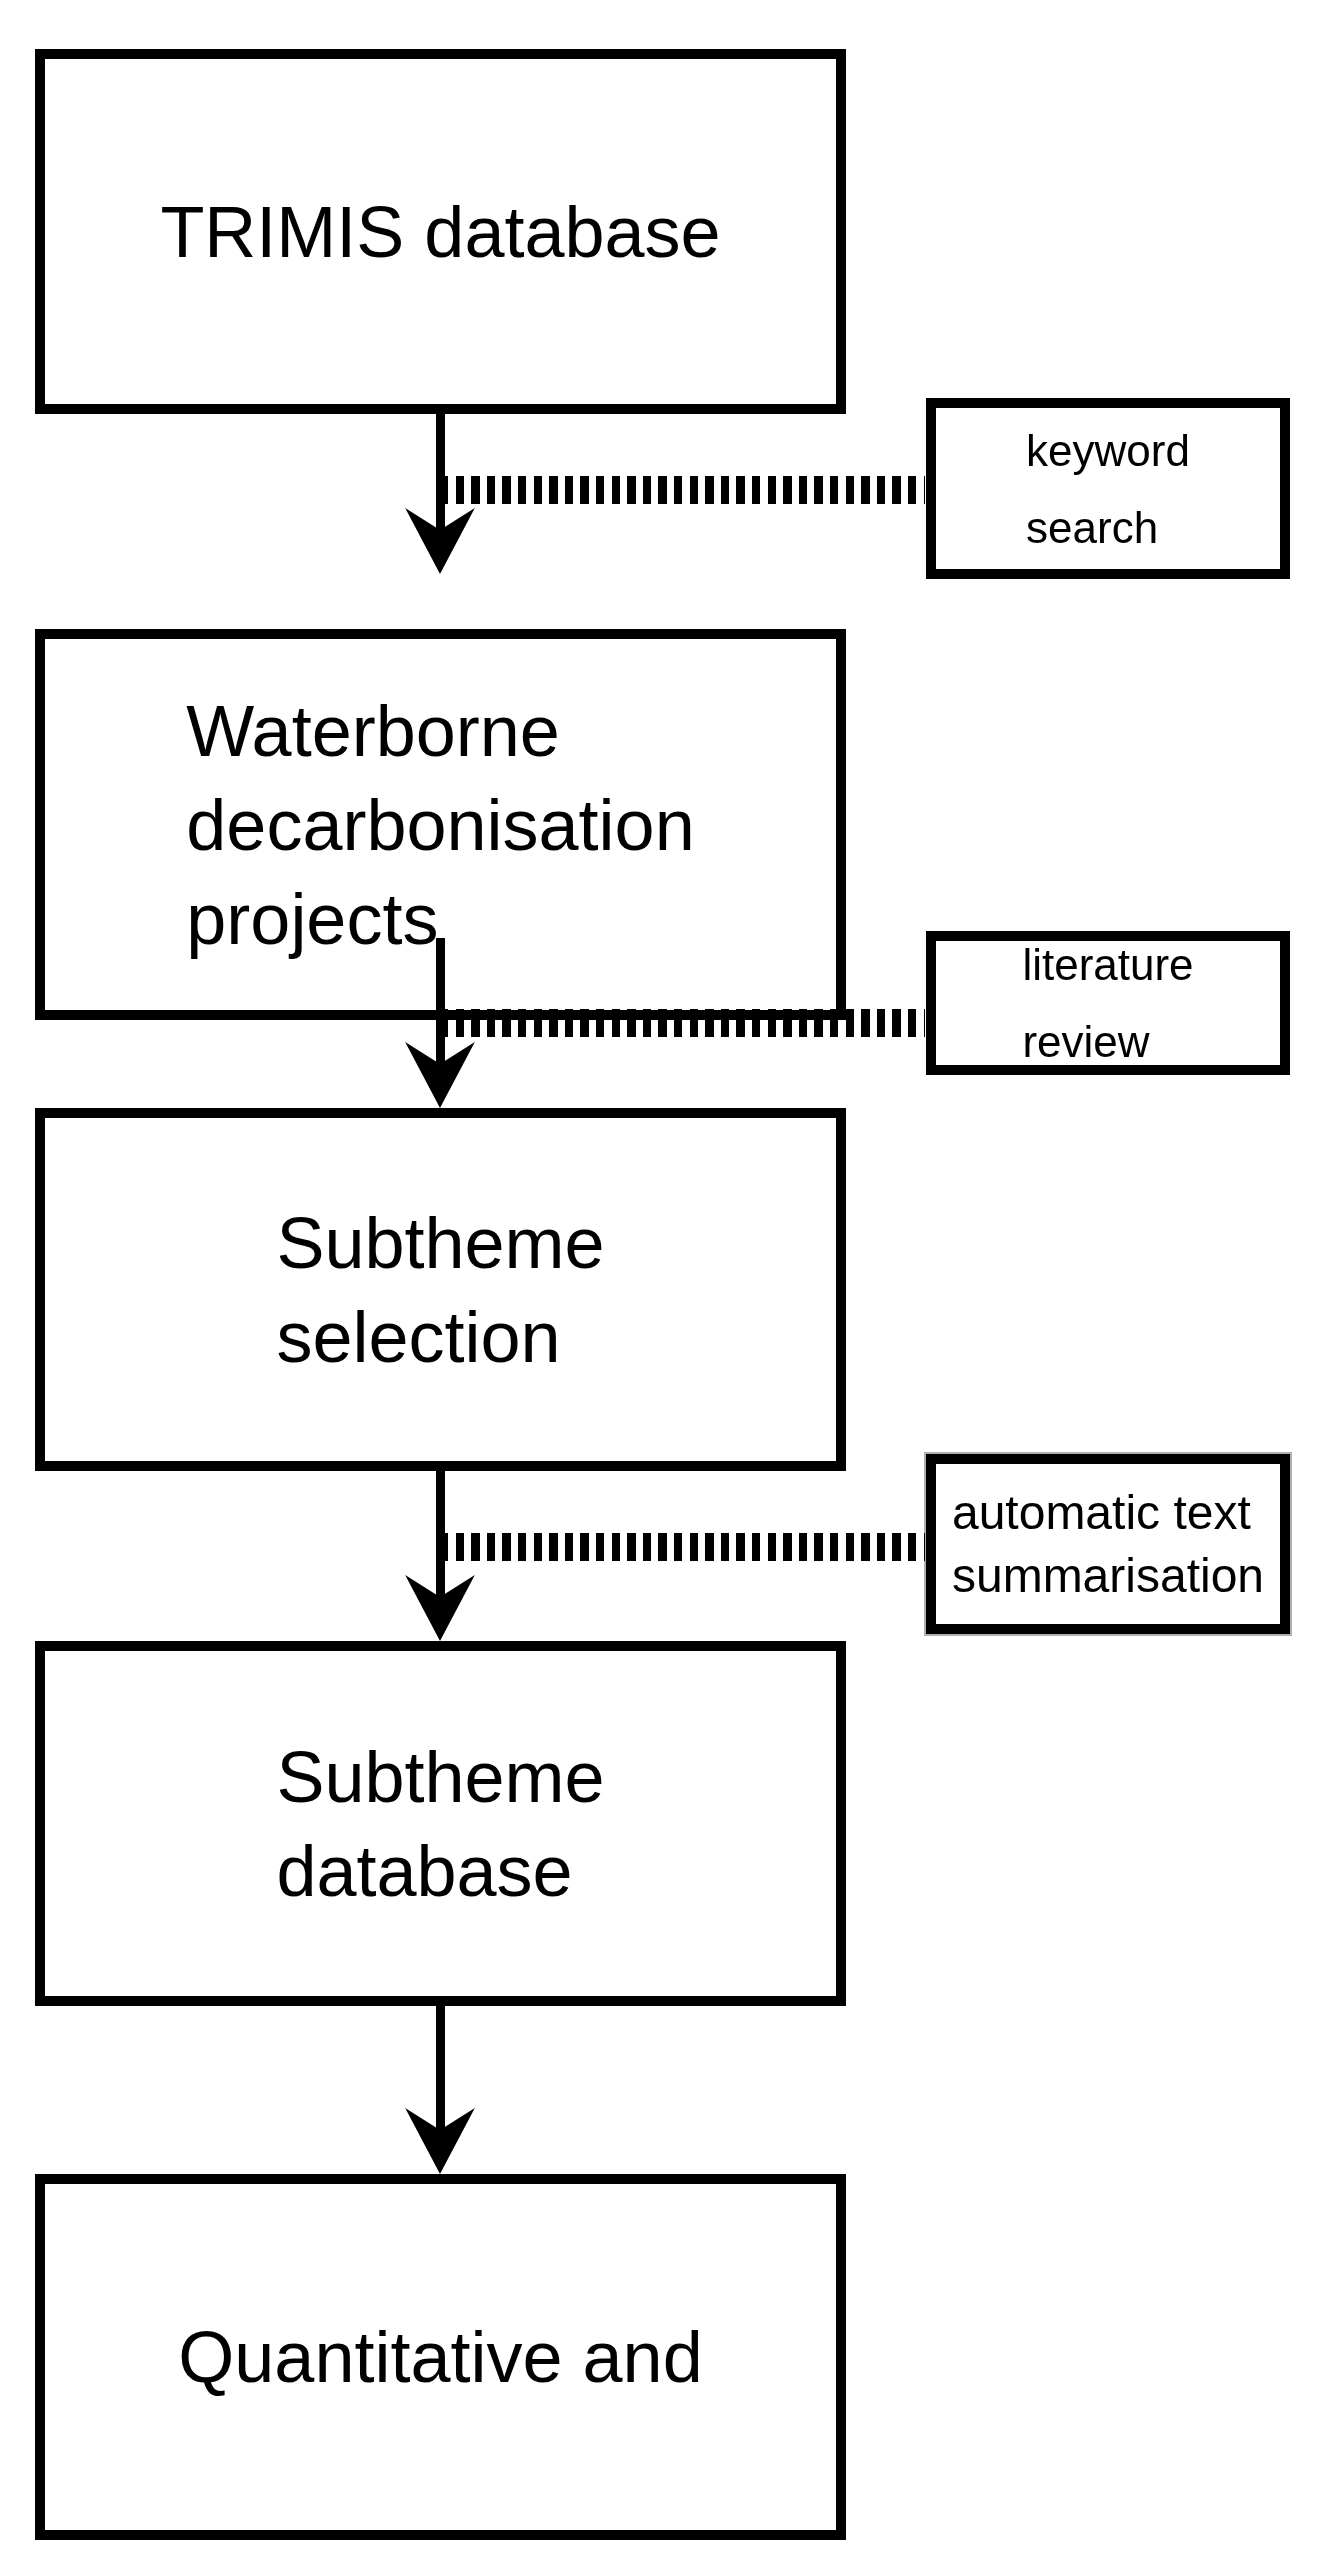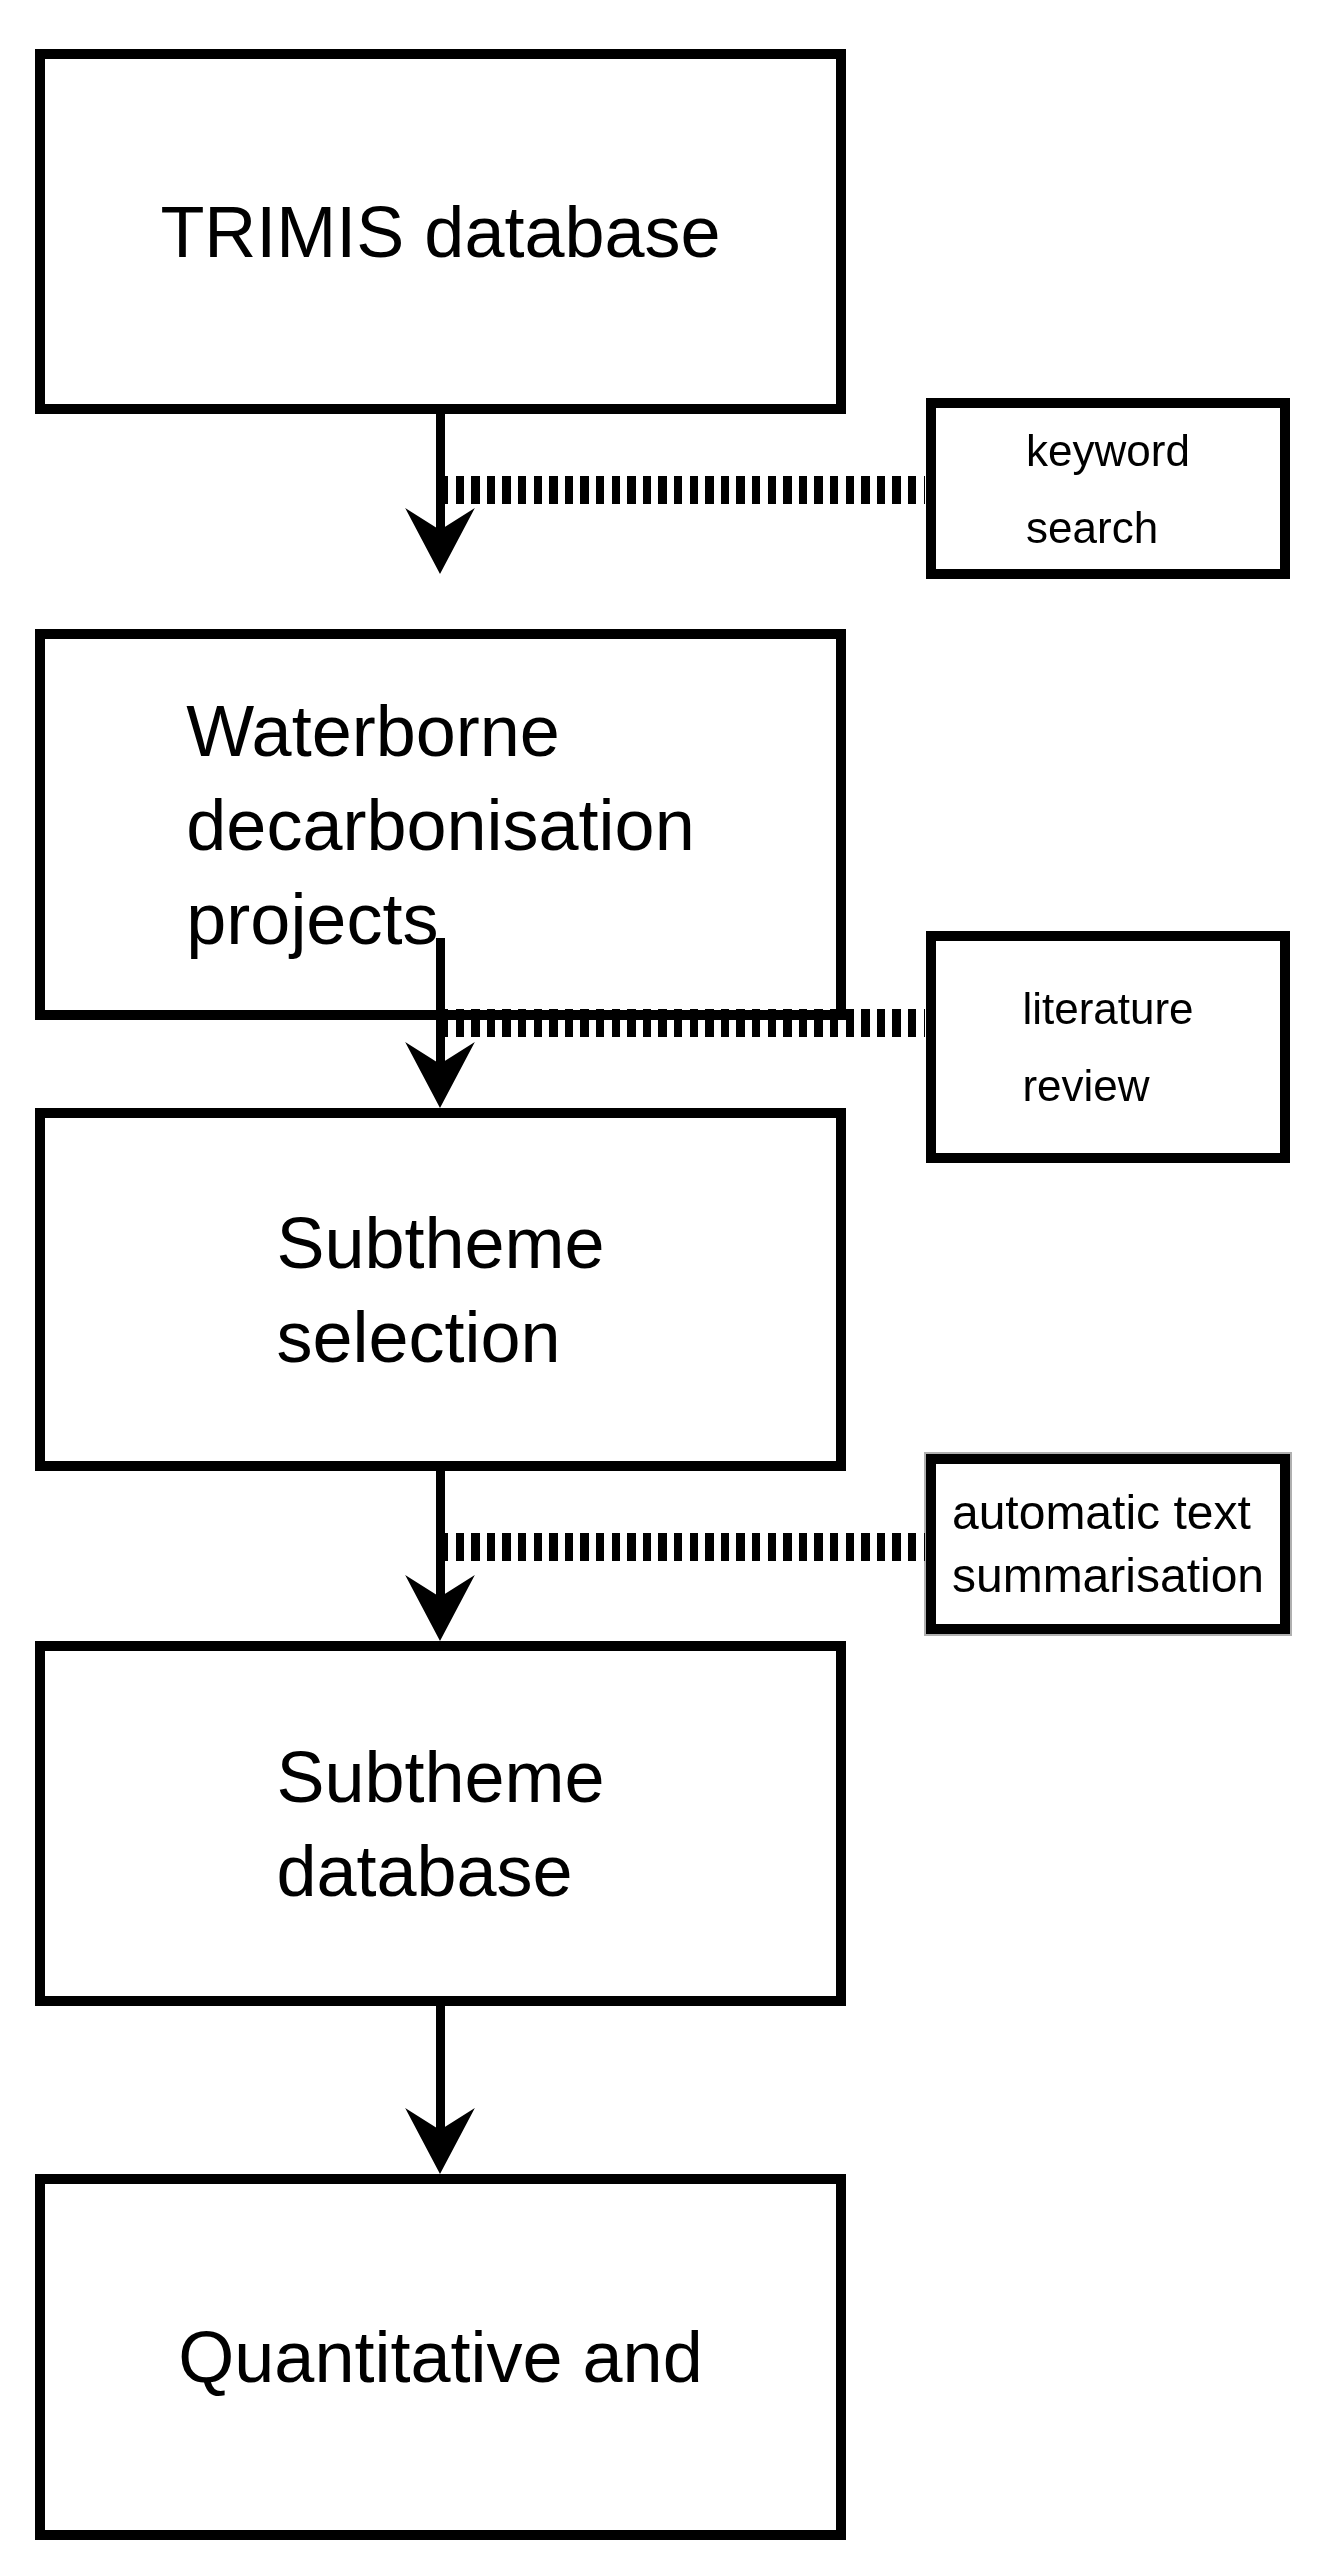--- a/index.html
+++ b/index.html
@@ -32,21 +32,21 @@
   #box-trimis      { top: 41px;   height: 365px; margin-top: 8px; }
   #box-waterborne  { top: 587px;  height: 391px; margin-top: 42px; }
   #box-selection   { top: 1108px; height: 363px; }
   #box-division    { top: 1641px; height: 365px; }
   #box-analyses    { top: 2174px; height: 366px; }
 
   .side-box { left: 926px; width: 364px; }
   .side-box .line { font-size: 44px; line-height: 77px; }
 
   #box-keyword    { top: 398px;  height: 181px; }
-  #box-literature { top: 931px; height: 232px; }
+  #box-literature { top: 931px; height: 144px; }
   #box-autotext   { top: 1454px; height: 180px; outline: 2.8px solid #b0b0b0; justify-content: center; }
   #box-autotext .line { font-size: 48px; line-height: 63px; }
 
   
   .arrow-stem {
     position: absolute;
     left: 436px;
     width: 9.2px;
     height: 147px;
     background: #000000;

